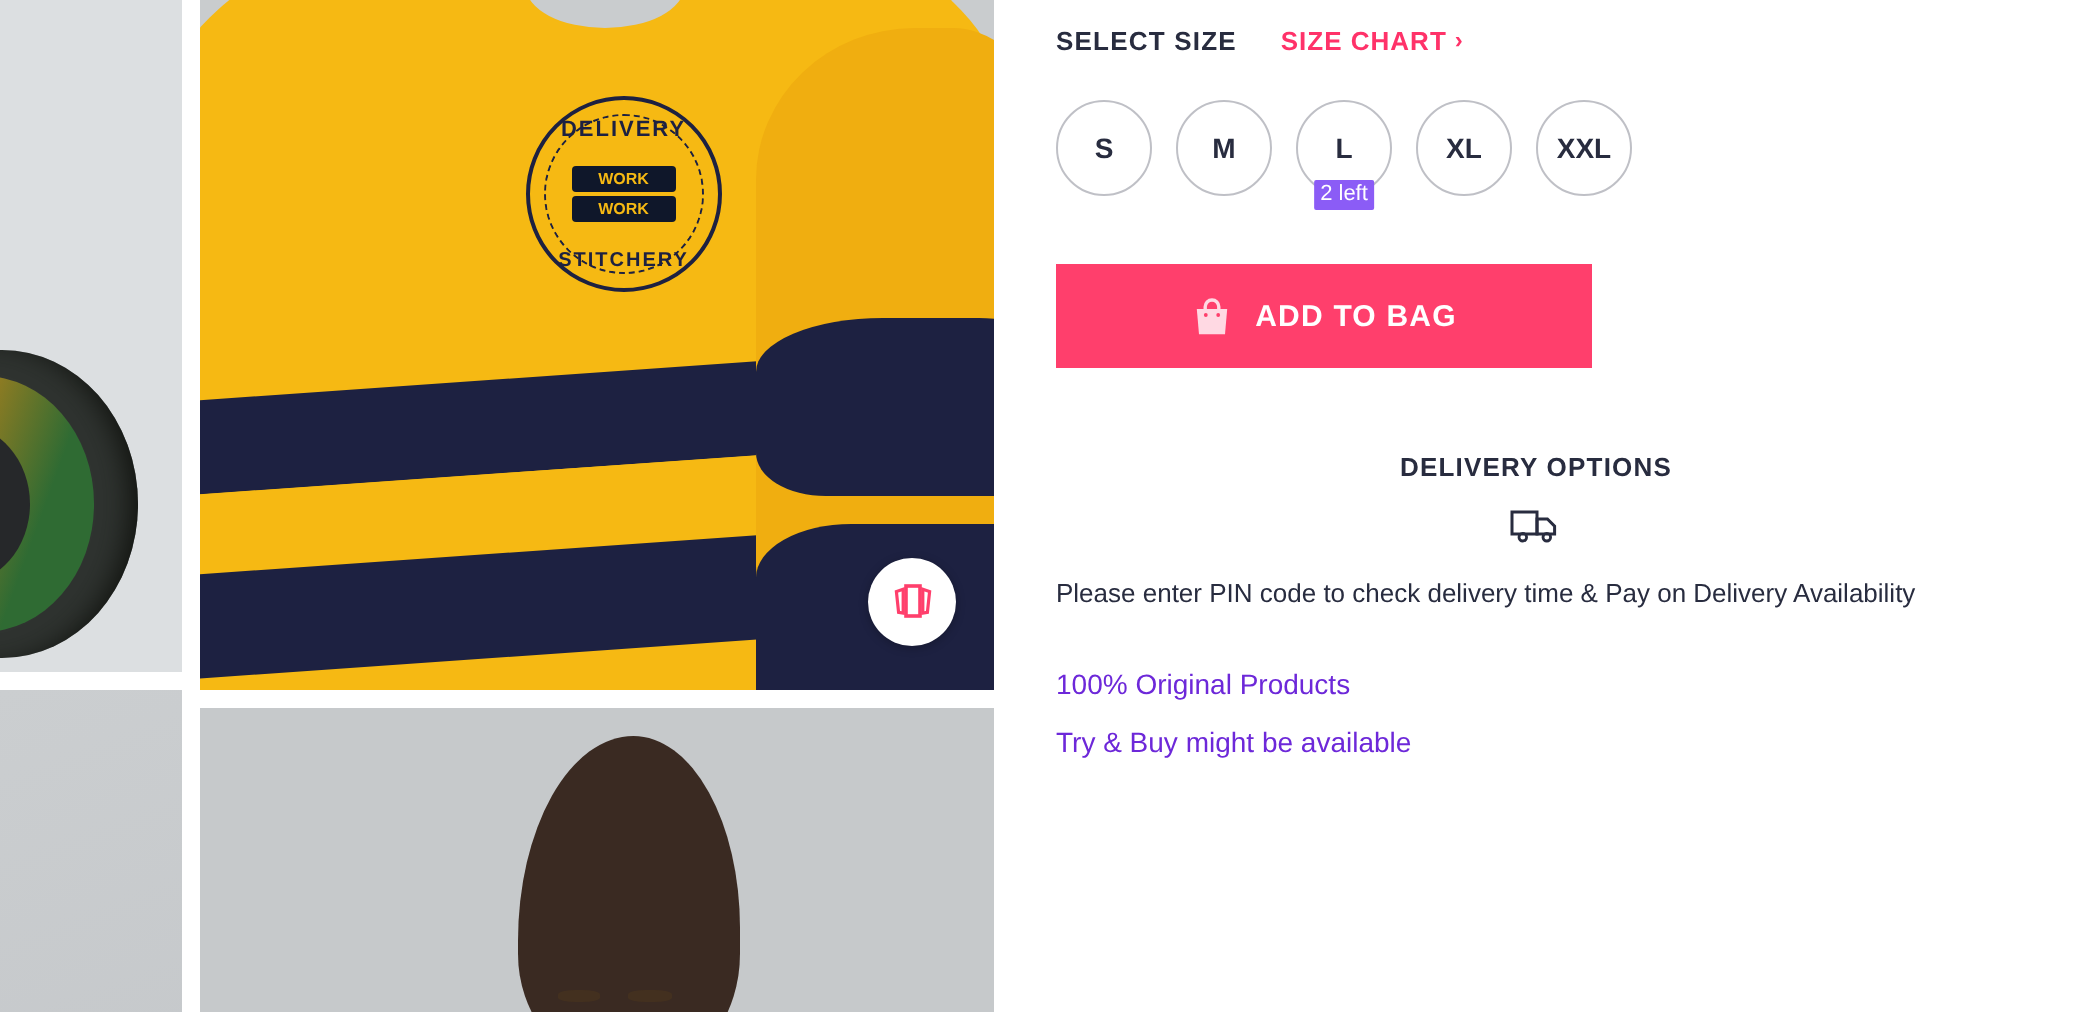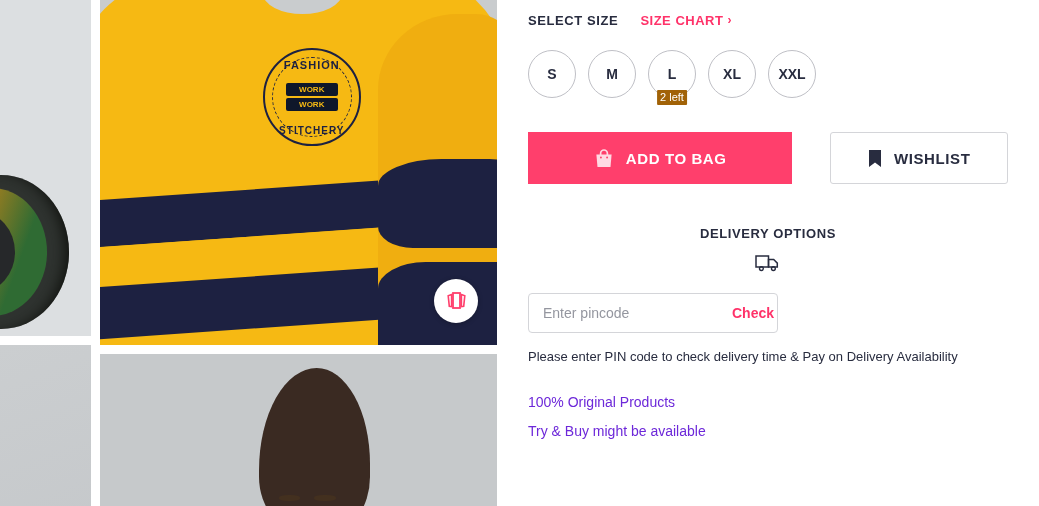--- a/index.html
+++ b/index.html
@@ -284,21 +284,21 @@
     font-size: 14px;
     font-weight: 700;
     color: #282c3f;
     cursor: pointer;
   }
   .size-badge {
     position: absolute;
     left: 50%;
     bottom: -8px;
     transform: translateX(-50%);
-    background: #a16207;
+    background: #8b5cf6;
     color: #ffffff;
     font-size: 11px;
     font-weight: 400;
     line-height: 15px;
     padding: 0 3px;
     white-space: nowrap;
     border-radius: 1px;
   }
 
   #action-row {
@@ -423,21 +423,21 @@
         <div class="tee">
           <div class="tee-body"></div>
           <div class="tee-neck"></div>
           <div class="stripe s1"></div>
           <div class="stripe-mid"></div>
           <div class="stripe s2"></div>
           <div class="sleeve"></div>
           <div class="sleeve-navy"></div>
           <div class="sleeve-navy2"></div>
           <div class="logo-badge">
-            <div class="logo-word logo-top">FASHION</div>
+            <div class="logo-word logo-top">DELIVERY</div>
             <div class="logo-core">
               <b>WORK</b>
               <b>WORK</b>
             </div>
             <div class="logo-word logo-bot">STITCHERY</div>
           </div>
         </div>
       </div>
 
       <div class="main-shot">
@@ -496,42 +496,32 @@
       <button id="add-to-bag">
         <svg width="20" height="21" viewBox="0 0 20 21">
           <path d="M2.4 6.5 h15.2 l-1.1 12.6 H3.5 Z" fill="#ffd9e3"></path>
           <path d="M6.6 8.2 V5.4 a3.4 3.4 0 0 1 6.8 0 V8.2" fill="none" stroke="#ffd9e3" stroke-width="1.7"></path>
           <circle cx="6.9" cy="9.5" r="0.95" fill="#ff3f6c"></circle>
           <circle cx="13.1" cy="9.5" r="0.95" fill="#ff3f6c"></circle>
         </svg>
         <span>ADD TO BAG</span>
       </button>
 
-      <button id="wishlist-button">
-        <svg width="14" height="19" viewBox="0 0 14 19">
-          <path d="M1 1 h12 v17 l-6 -4.6 L1 18 Z" fill="#282c3f"></path>
-        </svg>
-        <span>WISHLIST</span>
-      </button>
     </div>
 
     <div id="delivery-head">
       <span class="sec-title">DELIVERY OPTIONS</span>
       <svg width="26" height="20" viewBox="0 0 26 20">
         <rect x="1" y="3" width="12.5" height="11" fill="none" stroke="#282c3f" stroke-width="1.5"></rect>
         <path d="M13.5 6.5 h5.2 l3.6 3.6 V14 h-8.8 Z" fill="none" stroke="#282c3f" stroke-width="1.5"></path>
         <circle cx="6.4" cy="15.6" r="1.9" fill="none" stroke="#282c3f" stroke-width="1.4"></circle>
         <circle cx="18.4" cy="15.6" r="1.9" fill="none" stroke="#282c3f" stroke-width="1.4"></circle>
       </svg>
     </div>
 
-    <div id="pincode-box">
-      <input id="pincode-input" type="text" placeholder="Enter pincode" style="">
-      <span id="pincode-check">Check</span>
-    </div>
 
     <div id="pincode-hint">Please enter PIN code to check delivery time &amp; Pay on Delivery Availability</div>
 
     <div id="benefits">
         <div class="benefit">100% Original Products</div>
         <div class="benefit">Try &amp; Buy might be available</div>
       </div>
 
   </div>
 </div>

